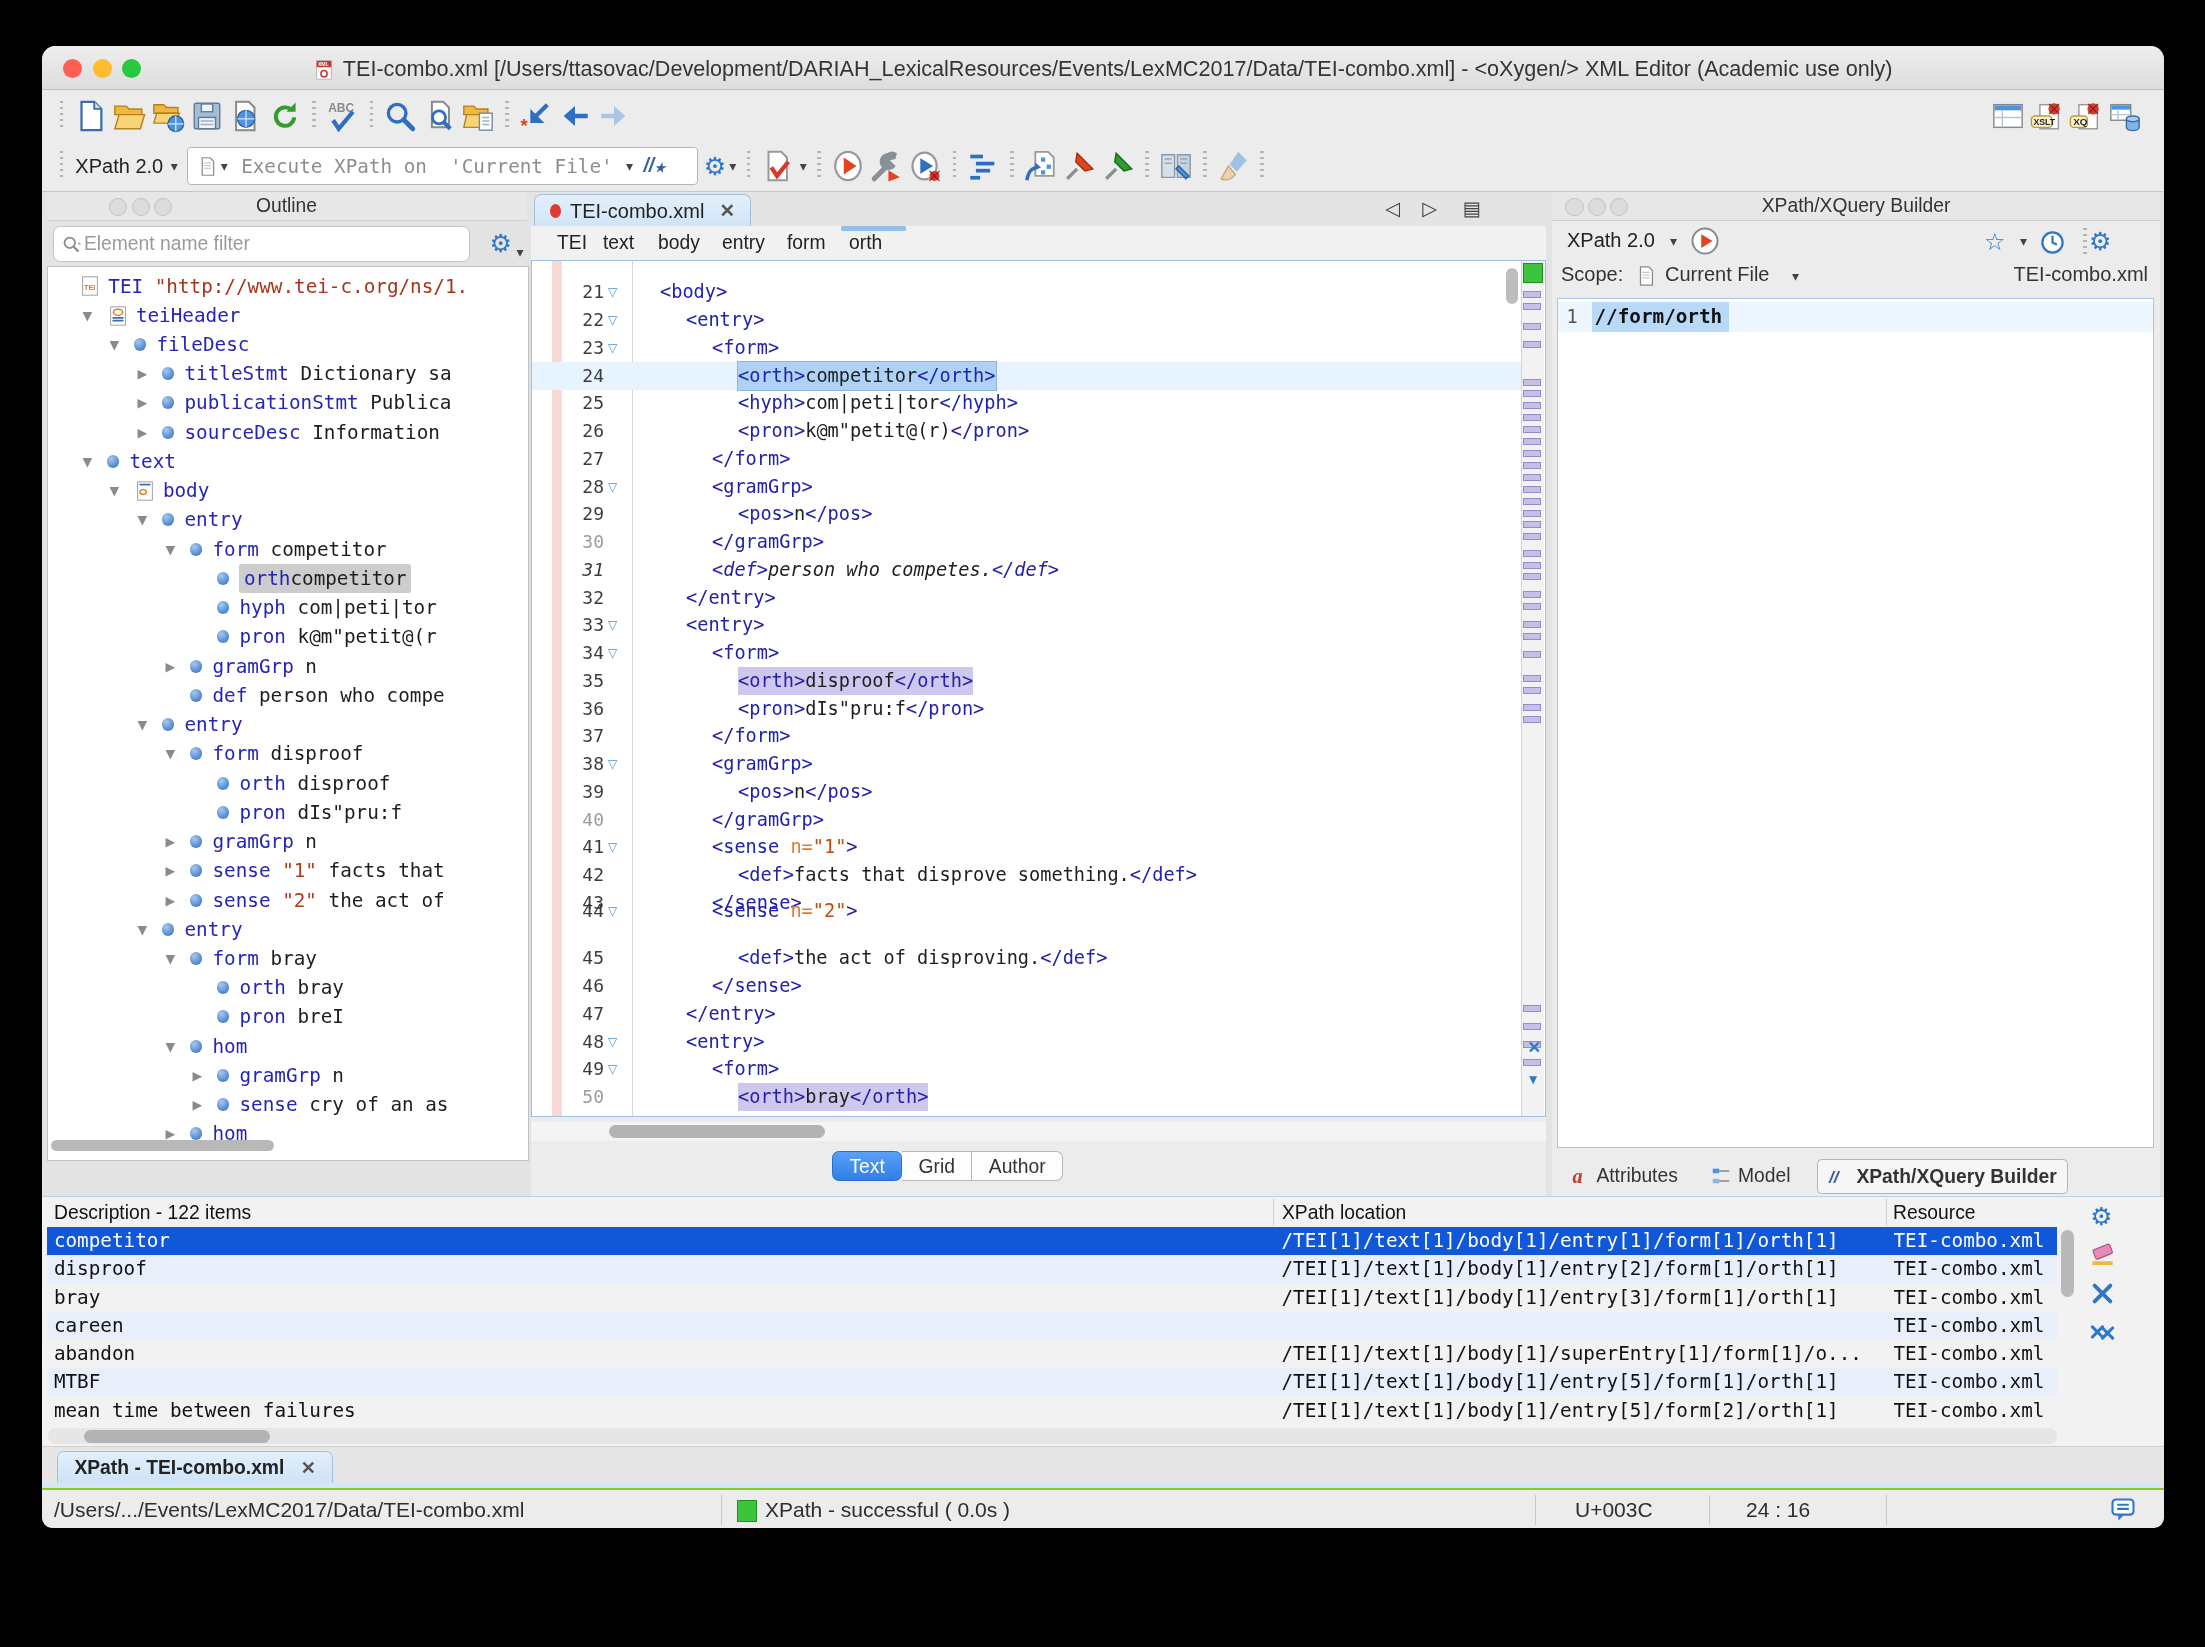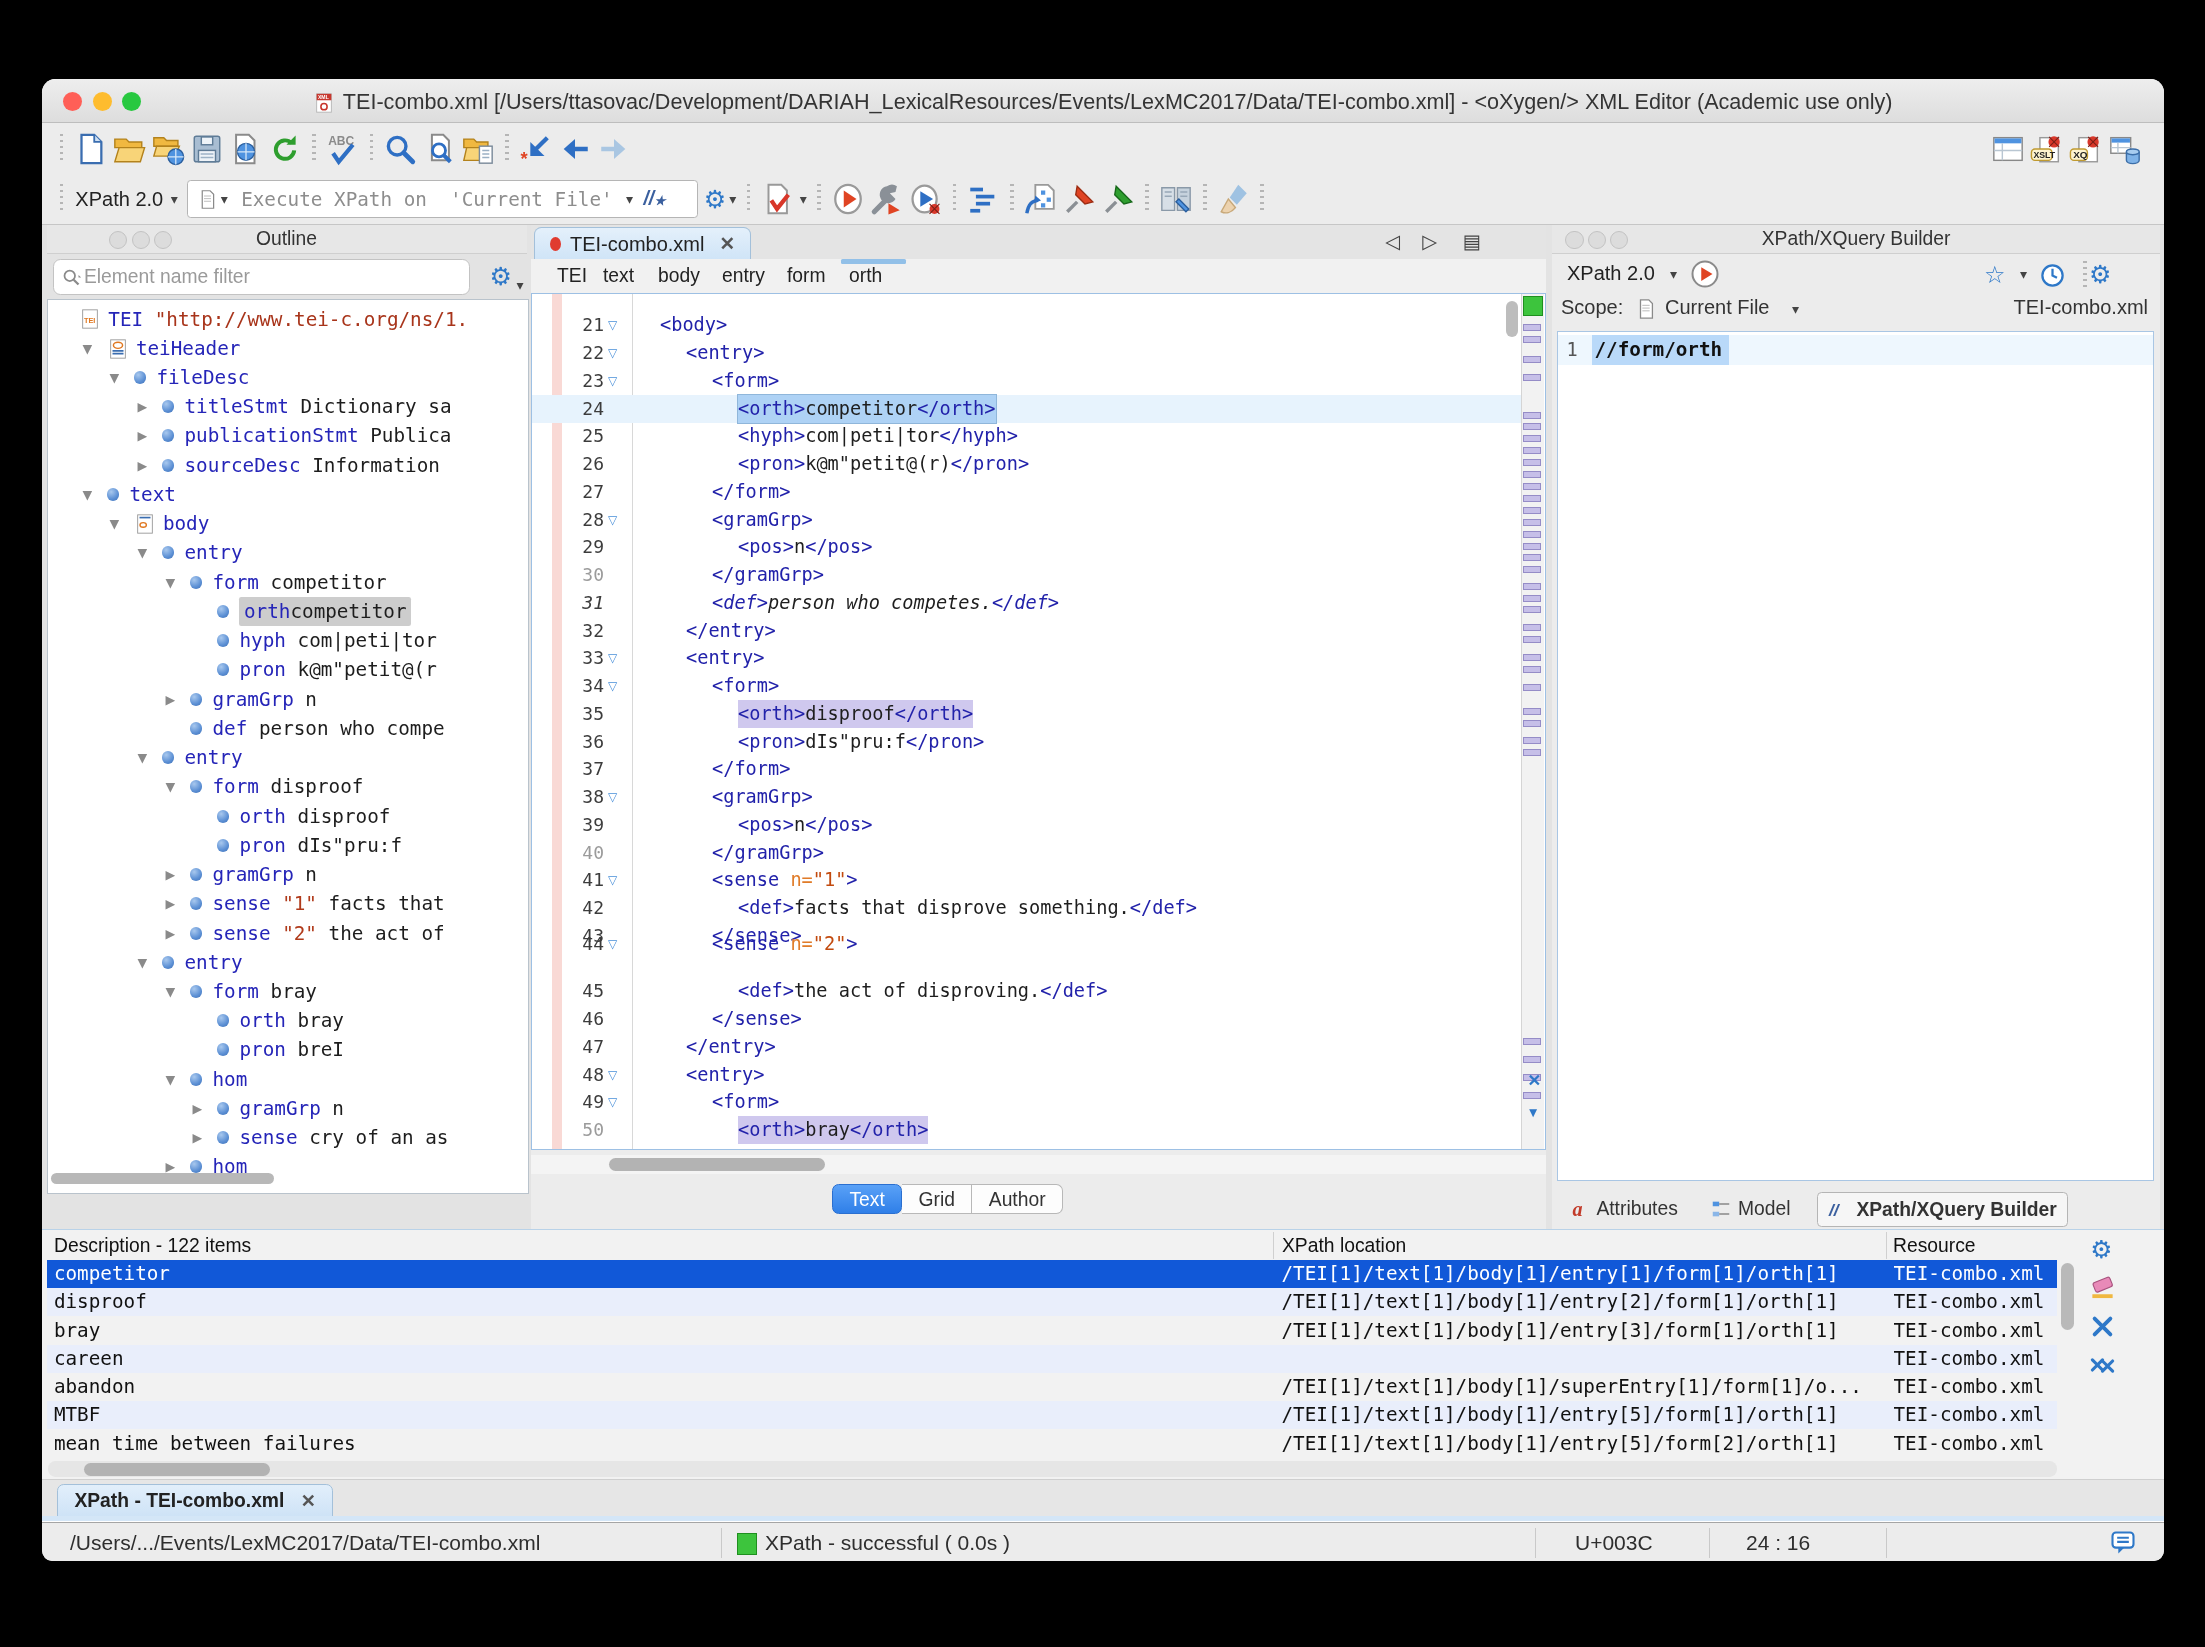--- a/index.html
+++ b/index.html
@@ -1,19 +1,19 @@
 <!DOCTYPE html>
 <html style="font-size:12px"><head>
 <meta charset="utf-8">
 <style>
   html,body{margin:0;padding:0;background:#000;}
   #screen{position:relative;width:2205px;height:1647px;background:#000;overflow:hidden;
           font-family:"Liberation Sans",sans-serif;}
-  #win{position:absolute;left:42px;top:46px;width:2122px;height:1482px;background:#ffffff;
-       border-radius:13.4px 13.4px 10.4px 10.4px;box-shadow:0 15px 45px rgba(0,0,0,.6);overflow:hidden;margin-top:33px;}
+  #win{position:absolute;left:42px;top:46px;width:2122px;height:1482px;background:#84cc16;
+       border-radius:13.4px 13.4px 10.4px 10.4px;box-shadow:0 15px 45px rgba(0,0,0,.6);overflow:hidden;}
   
   .titlebar{position:absolute;left:0;top:0;width:100%;height:43px;
     background:linear-gradient(#eeeeee,#dddddd);border-bottom:0.7px solid #bdbdbd;}
   .light{position:absolute;top:12.6px;width:19.3px;height:19.3px;border-radius:50%;}
   .title{position:absolute;top:9.7px;left:0;width:100%;text-align:center;font-size:21.6px;color:#343434;white-space:nowrap;}
   .title .ic{display:inline-block;vertical-align:-5.2px;margin-right:7.4px;}
   
   .tb1{position:absolute;left:0;top:44px;width:100%;height:51px;background:#ececec;}
   .tb2{position:absolute;left:0;top:95px;width:100%;height:50px;background:#ececec;border-bottom:0.7px solid #c6c6c6;}
   .tbrow{position:absolute;top:0;height:100%;display:flex;align-items:center;}
@@ -833,21 +833,21 @@
   </div>
 
   <div id="btabrow">
     <div class="xtab">
       <span>XPath - TEI-combo.xml</span>
       <span class="x">✕</span>
     </div>
   </div>
   <div id="bluestrip"></div>
   <div id="statusbar">
-    <div class="stxt" style="left:28px;text-align:right;">/Users/.../Events/LexMC2017/Data/TEI-combo.xml</div>
+    <div class="stxt" style="left:12px;text-align:right;">/Users/.../Events/LexMC2017/Data/TEI-combo.xml</div>
     <div class="ssep" style="left:679px;"></div>
     <div id="greensq"></div>
     <div class="stxt" style="left:723px;">XPath - successful ( 0.0s )</div>
     <div class="ssep" style="left:1493px;"></div>
     <div class="stxt" style="left:1533px;">U+003C</div>
     <div class="ssep" style="left:1667px;"></div>
     <div class="stxt" style="left:1704px;">24 : 16</div>
     <div class="ssep" style="left:1844px;"></div>
     <span style="position:absolute;left:2067px;top:6px;">
           <svg viewBox="0 0 24 24" width="28" height="28">

